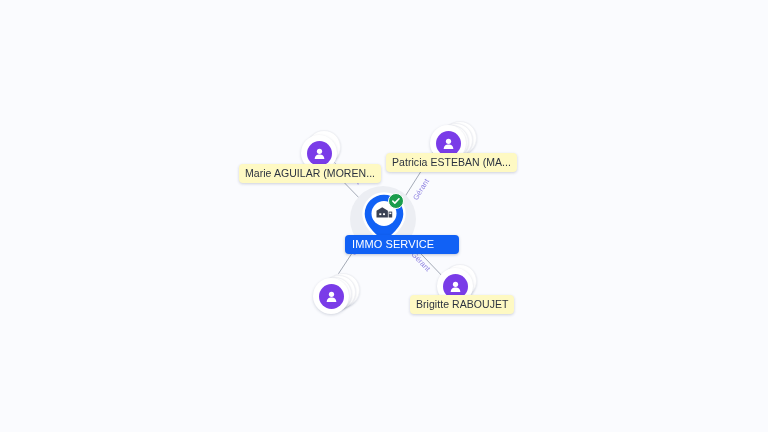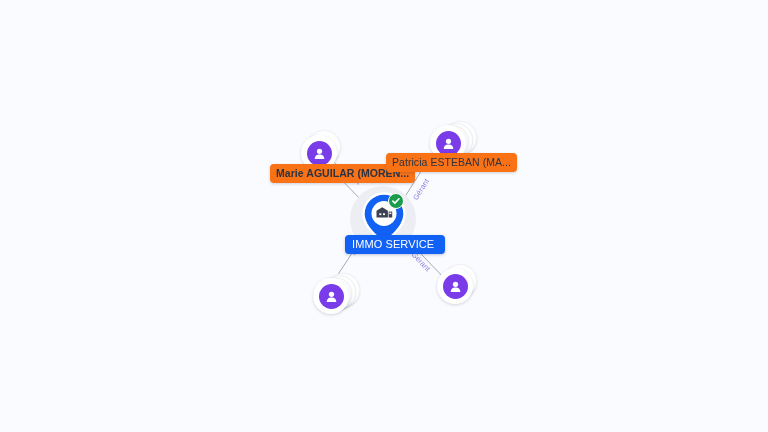--- a/index.html
+++ b/index.html
@@ -70,21 +70,21 @@
   .verified-badge svg { display:block; }
 
   .company-label {
     position: absolute;
     left: 345px;
     top: 235px;
     background: #1161f5;
     color: #ffffff;
     font-size: 11px;
     font-weight: 400;
-    padding: 3px 11px 4px 7px;
+    padding: 3px 25px 4px 7px;
     border-radius: 4px;
     white-space: nowrap;
     letter-spacing: 0.1px;
     box-shadow: 0 1px 3px rgba(20,40,90,0.25);
   }
 
   
   .person-node {
     position: absolute;
     width: 38px;
@@ -119,21 +119,21 @@
     border-radius: 50%;
     background: #7A3CE8;
     display: flex;
     align-items: center;
     justify-content: center;
   }
   .avatar-inner svg { display:block; }
 
   .person-label {
     position: absolute;
-    background: #f97316;
+    background: #fef9c3;
     color: #2b3240;
     font-size: 10.5px;
     padding: 3px 6px 4px 6px;
     border-radius: 4px;
     white-space: nowrap;
     box-shadow: 0 1px 3px rgba(30,40,80,0.20);
     letter-spacing: 0.05px;
   }
 
   
@@ -209,21 +209,21 @@
     <div class="stack-card" style="left:6px; top:-5px;"></div>
     <div class="avatar-disc">
       <div class="avatar-inner">
         <svg viewBox="0 0 20 20" width="15" height="15">
           <circle cx="10" cy="7" r="3.5" fill="#ffffff"></circle>
           <path d="M3.6 17.2 C3.6 12.9 6.5 11.2 10 11.2 C13.5 11.2 16.4 12.9 16.4 17.2 Z" fill="#ffffff"></path>
         </svg>
       </div>
     </div>
   </div>
-  <div class="person-label" style="left:270px; top:164px;font-weight:bold;">Marie AGUILAR (MOREN...</div>
+  <div class="person-label" style="left:239px; top:164px;">Marie AGUILAR (MOREN...</div>
 
   <div class="person-node" style="left:430px; top:125px;">
     <div class="stack-card" style="left:13px; top:-4px;"></div>
     <div class="stack-card" style="left:9px; top:-2px;"></div>
     <div class="stack-card" style="left:5px; top:0px;"></div>
     <div class="avatar-disc">
       <div class="avatar-inner">
         <svg viewBox="0 0 20 20" width="15" height="15">
           <circle cx="10" cy="7" r="3.5" fill="#ffffff"></circle>
           <path d="M3.6 17.2 C3.6 12.9 6.5 11.2 10 11.2 C13.5 11.2 16.4 12.9 16.4 17.2 Z" fill="#ffffff"></path>
@@ -237,20 +237,21 @@
     <div class="stack-card" style="left:6px; top:-4px;"></div>
     <div class="avatar-disc">
       <div class="avatar-inner">
         <svg viewBox="0 0 20 20" width="15" height="15">
           <circle cx="10" cy="7" r="3.5" fill="#ffffff"></circle>
           <path d="M3.6 17.2 C3.6 12.9 6.5 11.2 10 11.2 C13.5 11.2 16.4 12.9 16.4 17.2 Z" fill="#ffffff"></path>
         </svg>
       </div>
     </div>
   </div>
+  <div class="person-label" style="left:410px; top:295px;">Brigitte RABOUJET</div>
 
   <div class="person-node" style="left:313px; top:278px;">
     <div class="stack-card" style="left:13px; top:-5px;"></div>
     <div class="stack-card" style="left:9px; top:-3px;"></div>
     <div class="stack-card" style="left:5px; top:-1px;"></div>
     <div class="avatar-disc">
       <div class="avatar-inner">
         <svg viewBox="0 0 20 20" width="15" height="15">
           <circle cx="10" cy="7" r="3.5" fill="#ffffff"></circle>
           <path d="M3.6 17.2 C3.6 12.9 6.5 11.2 10 11.2 C13.5 11.2 16.4 12.9 16.4 17.2 Z" fill="#ffffff"></path>

